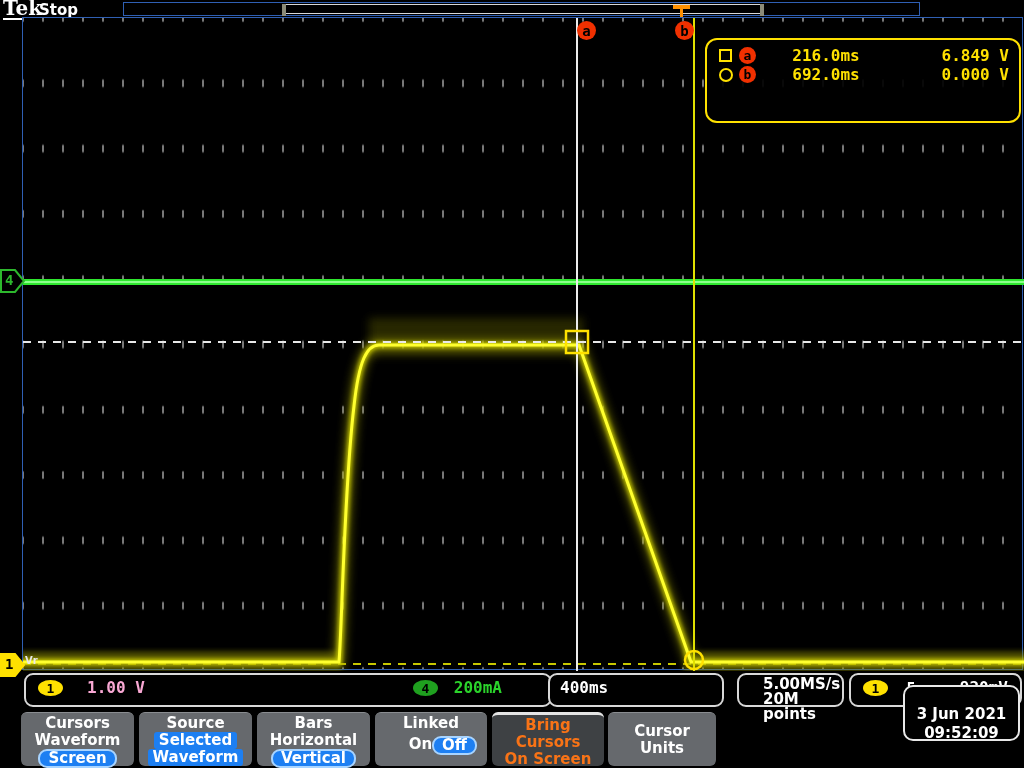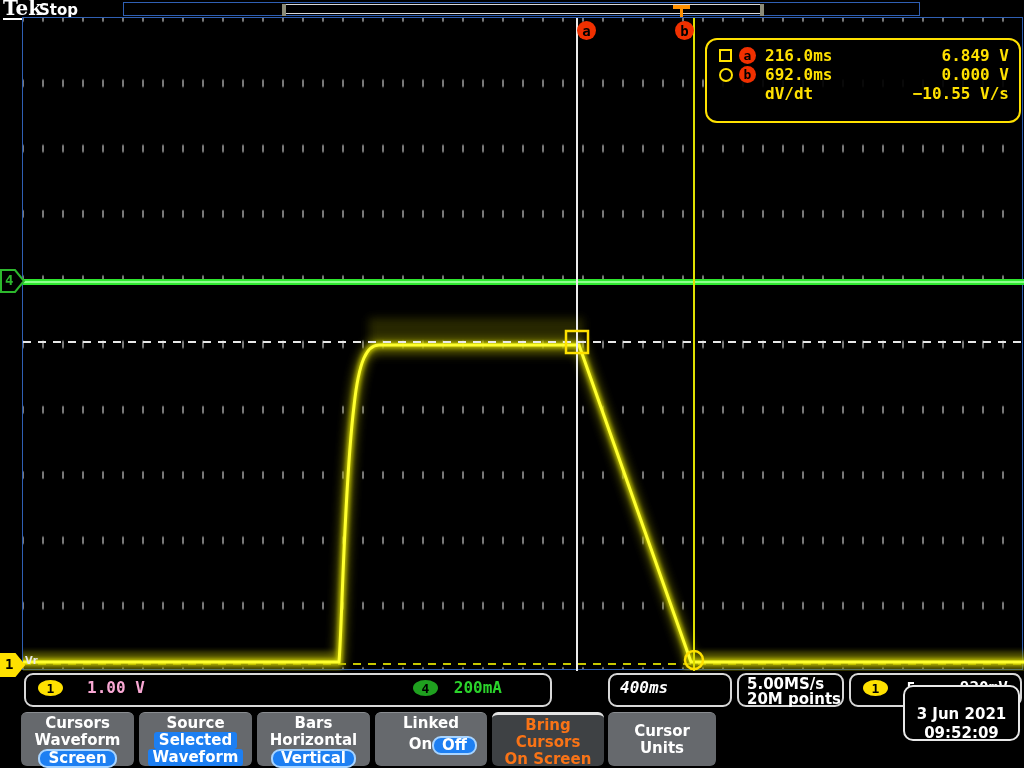--- a/index.html
+++ b/index.html
@@ -41,36 +41,36 @@
   #ch1-marker { left:0px; top:653px; }
   .ch-marker span { position:absolute; left:5px; top:3px; font-weight:bold; font-size:14px;
                     font-family:"DejaVu Sans Mono", monospace; }
   #vr-label { left:25px; top:655px; color:#e8e8e8; font-size:10px; font-weight:bold; }
 
   
   #readout { left:705px; top:38px; width:316px; height:85px; background:rgba(0,0,0,0.92);
     border:2px solid #ffe100; border-radius:12px; padding:6px 10px 0 8px;
     color:#ffe100; font-family:"DejaVu Sans Mono", monospace; font-weight:bold; font-size:16px; }
   .ro-row { display:grid; grid-template-columns:24px 26px 122px 1fr; height:19px; align-items:center; }
-  .ro-time { text-align:left; }
+  .ro-time { text-align:center; }
   .ro-val  { text-align:right; }
   .ro-sym-square { width:13px; height:13px; border:2px solid #ffe100; margin-left:4px; }
   .ro-sym-circle { width:14px; height:14px; border:2px solid #ffe100; border-radius:50%; margin-left:4px; }
   .ro-badge { width:17px; height:17px; border-radius:50%; background:#f13000; color:#000;
     font-size:13px; display:flex; align-items:center; justify-content:center; }
 
   
   .sbox { position:absolute; top:673px; height:34px; background:#000;
     border:2px solid #d8d8d8; border-radius:9px; color:#fff;
     font-family:"DejaVu Sans Mono", monospace; font-weight:bold; font-size:16px;
     display:flex; align-items:flex-start; padding-top:3px; }
   #box-ch   { left:24px;  width:528px; }
-  #box-time { left:608px; width:124px;font-style:italic; }
+  #box-time { left:548px; width:176px; }
   #box-acq  { left:737px; width:107px; font-size:15px; line-height:15px;
-              font-family:"DejaVu Sans", sans-serif; padding-left:8px; padding-top:2px;}
+              font-family:"DejaVu Sans", sans-serif; padding-left:24px; padding-top:2px;}
   #box-trig { left:849px; width:173px; }
   .ch-badge { width:25px; height:16px; border-radius:50%; color:#000; font-size:13px;
     font-family:"DejaVu Sans Mono", monospace; font-weight:bold;
     display:flex; align-items:center; justify-content:center; margin-top:2px; }
   .ch-badge.yellow { background:#ffe100; }
   #box-ch .y { color:#f9a8d4; } #box-ch .g { color:#2bd42b; }
 
   
   .mbtn { position:absolute; top:712px; height:54px; background:#66696d; border-radius:6px;
     color:#fff; font-weight:bold; font-size:15px; text-align:center; line-height:17px;
@@ -174,26 +174,20 @@
   <div class="ro-row">
     <div>
         <div class="ro-sym-circle"></div>
       </div>
     <div>
         <div class="ro-badge">b</div>
       </div>
     <div class="ro-time">692.0ms</div>
     <div class="ro-val">0.000 V</div>
   </div>
-  <div class="ro-row">
-    <div></div>
-      <div></div>
-    <div class="ro-time">dV/dt</div>
-    <div class="ro-val">−10.55 V/s</div>
-  </div>
 </div>
 
 <div class="sbox" id="box-ch">
   <div class="ch-badge yellow" style="margin-left:12px">1</div>
   <span class="y" style="margin-left:24px">1.00 V</span>
   <div class="ch-badge" style="margin-left:268px; background:#1fa01f">4</div>
   <span class="g" style="margin-left:16px">200mA</span>
 </div>
 <div class="sbox" id="box-time">
   <span style="margin-left:10px">400ms</span>

